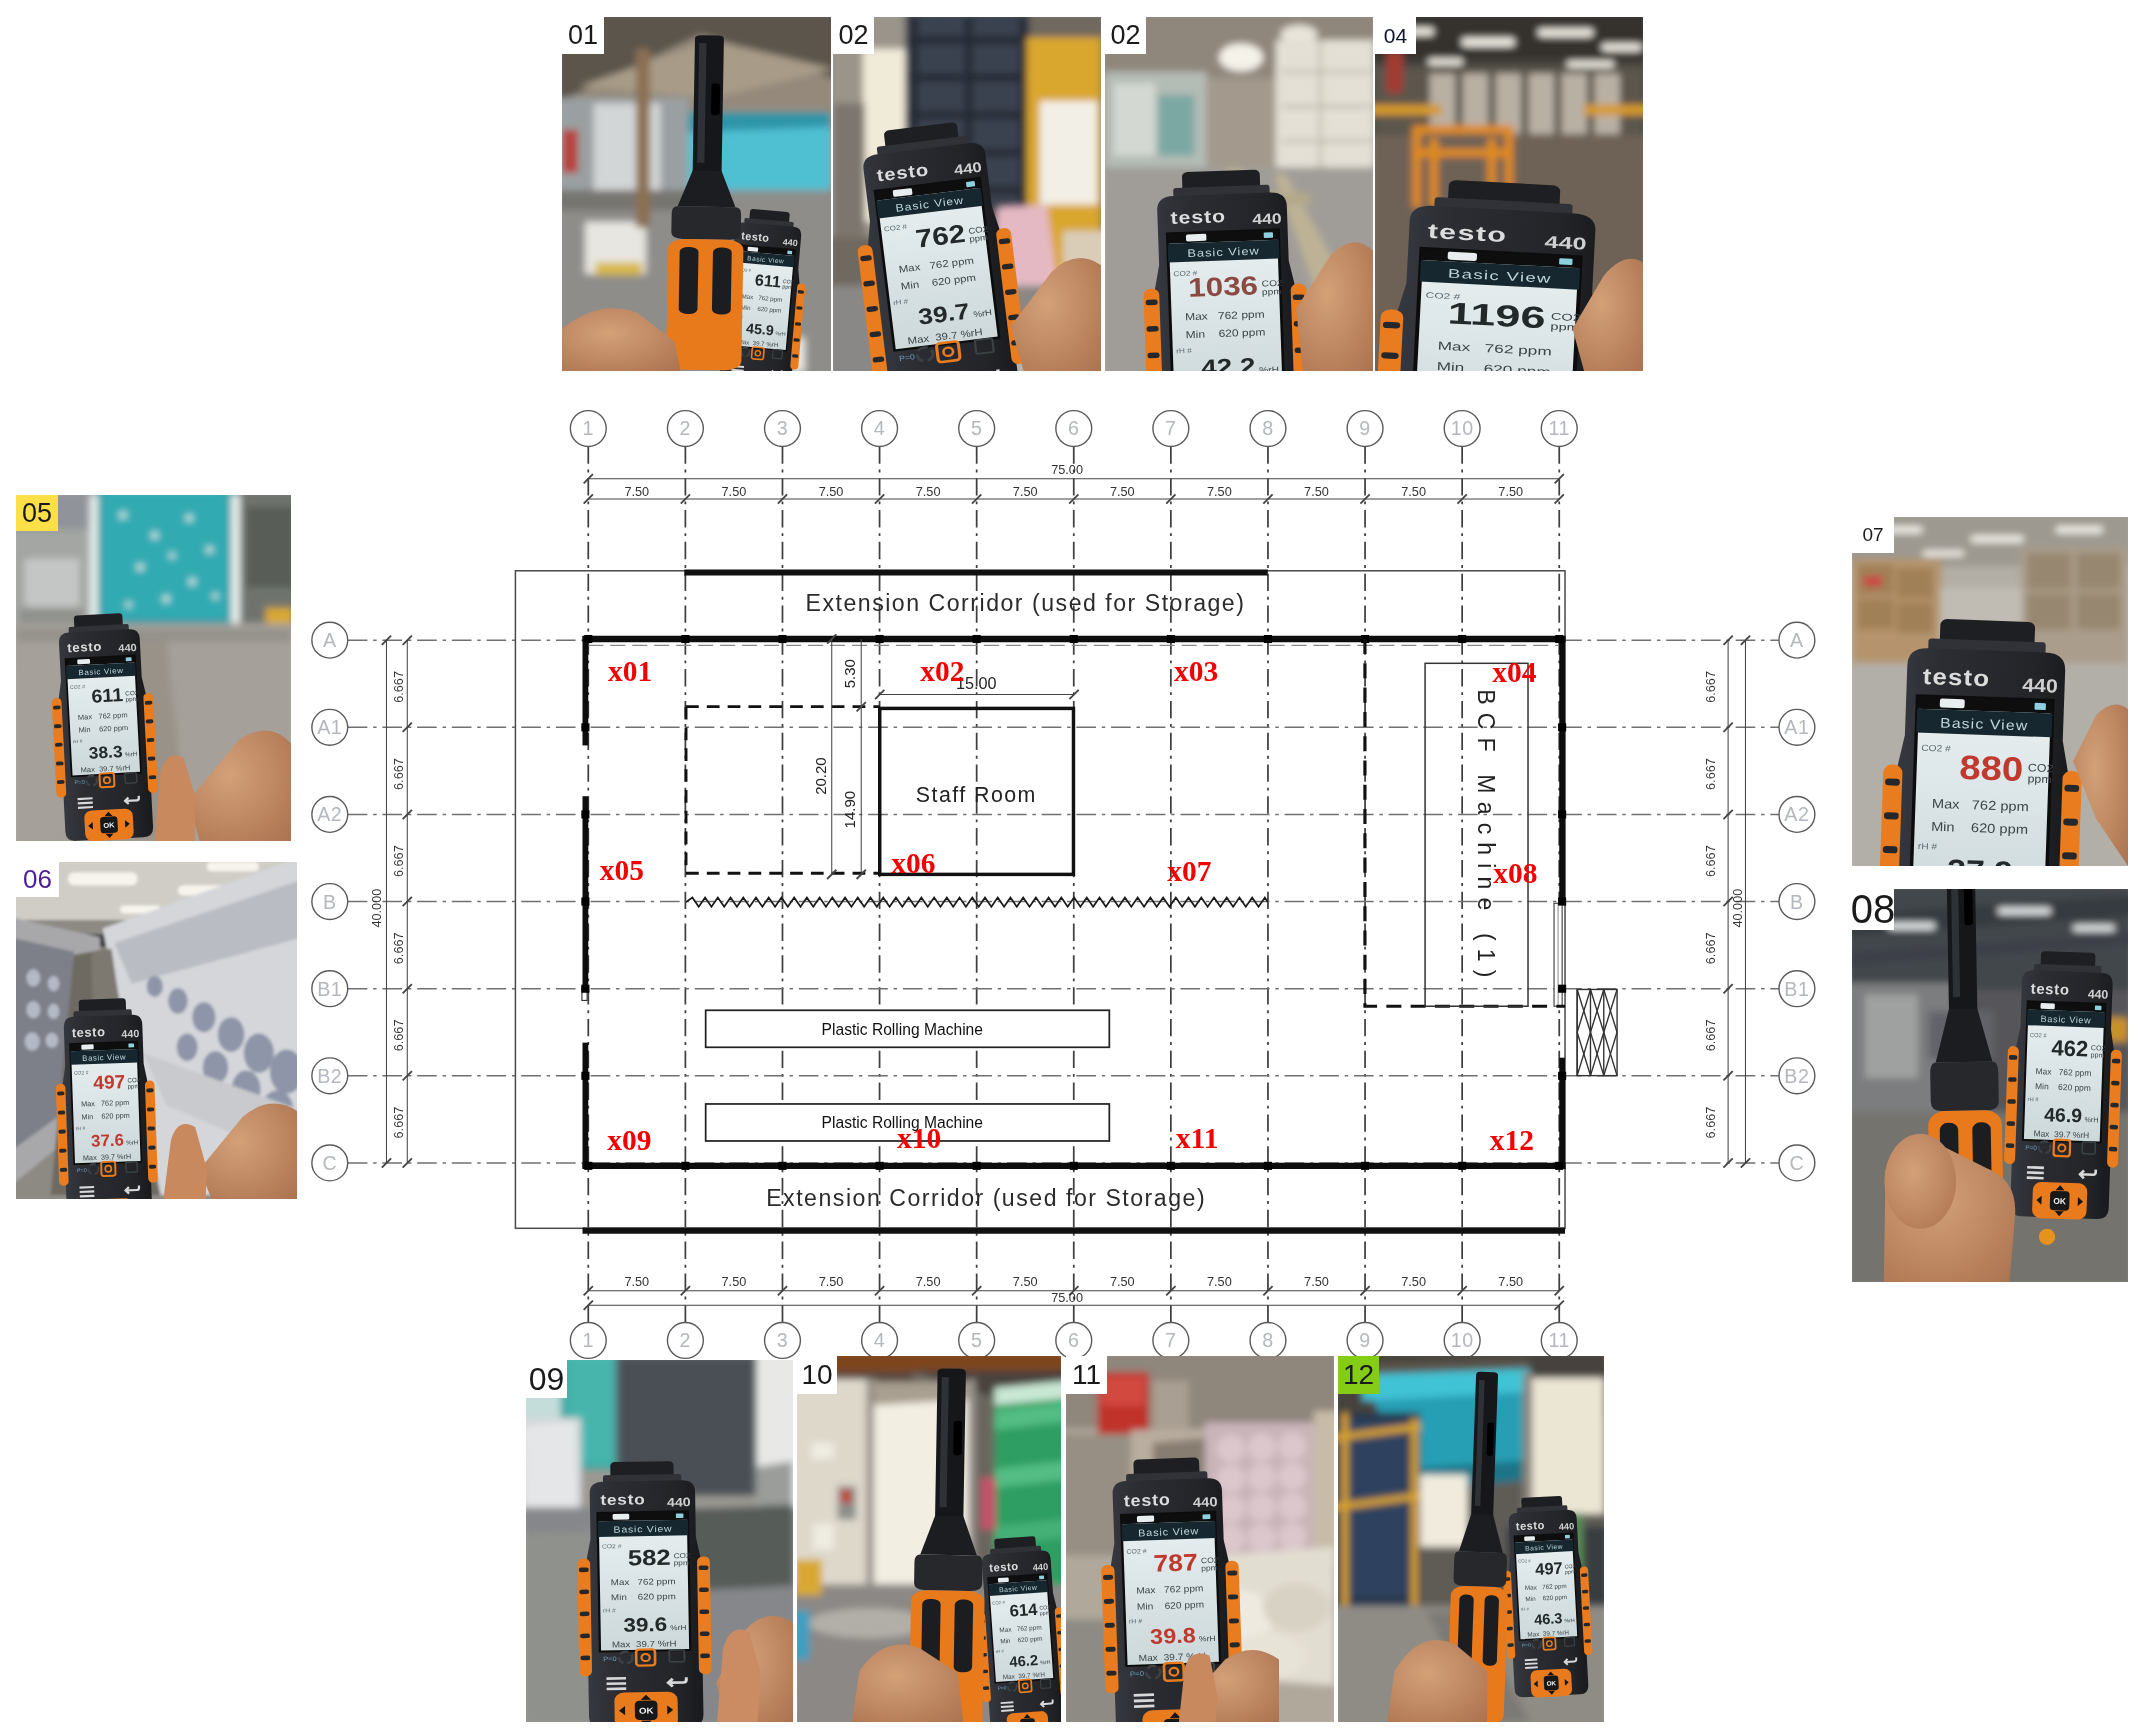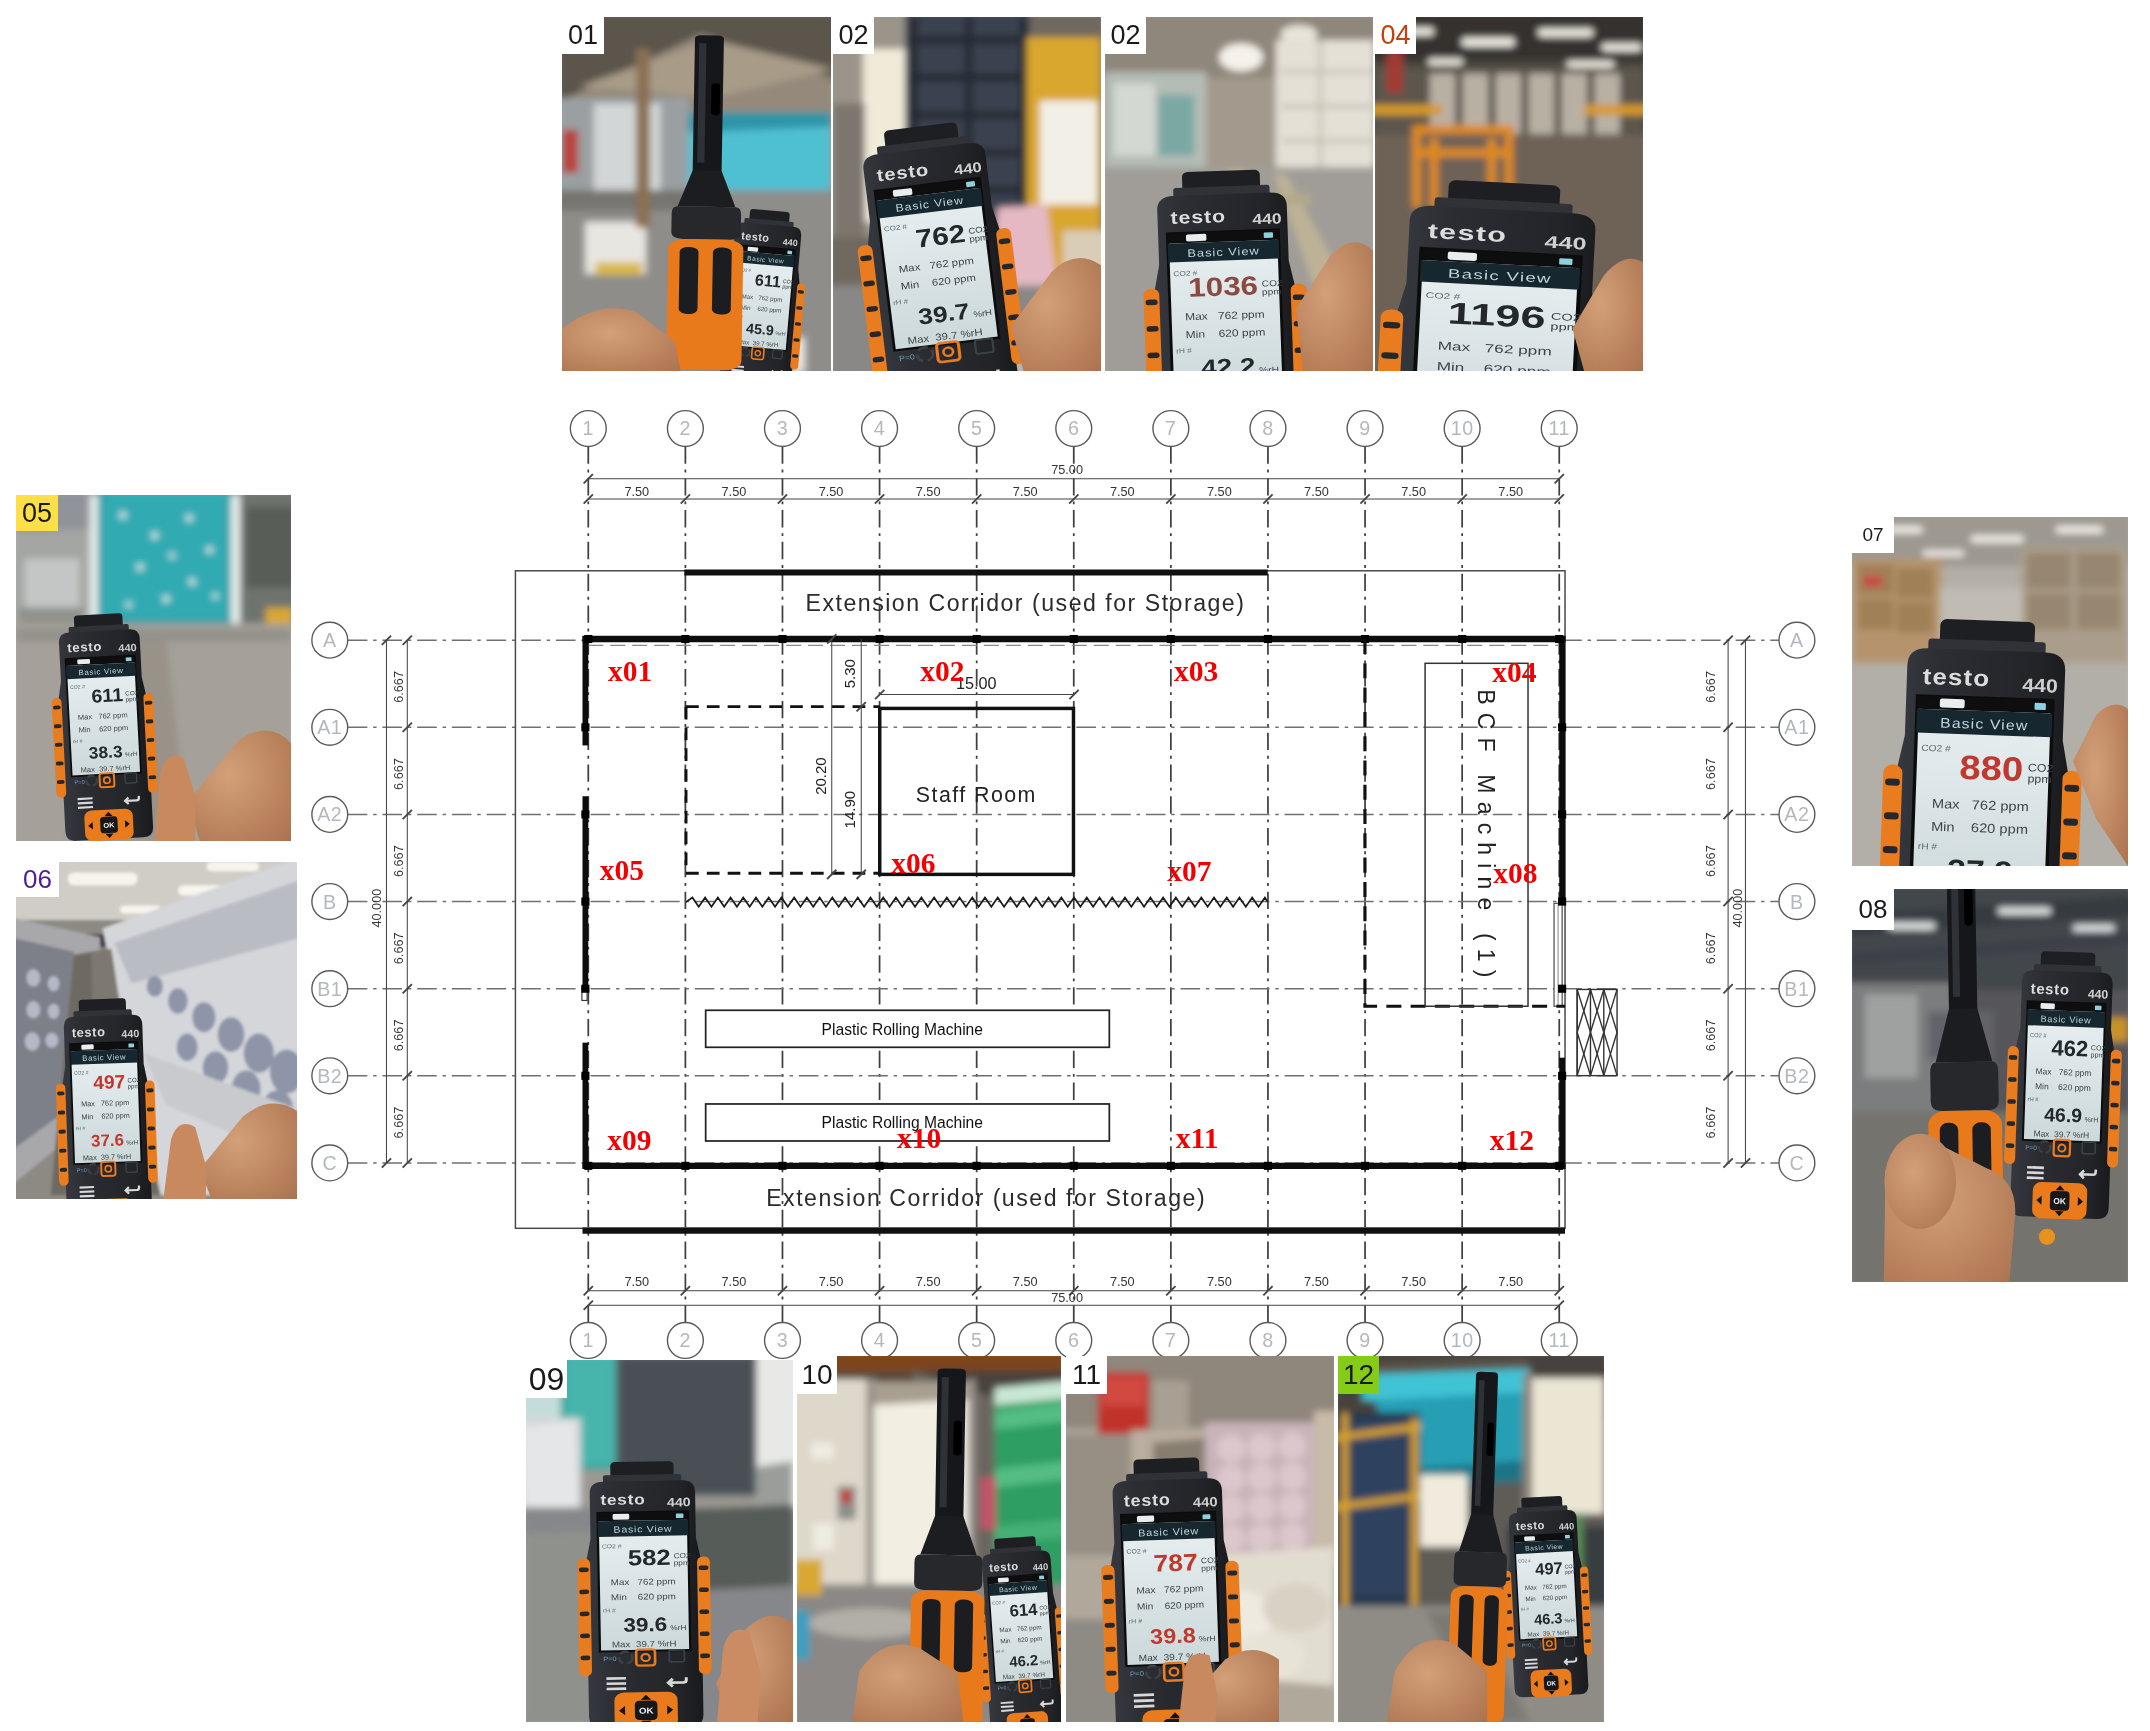--- a/index.html
+++ b/index.html
@@ -678,21 +678,21 @@
 </g>
 <g transform="translate(-5,275) rotate(3) scale(2.3 1.55)">
           <use href="#dev"></use>
           <text x="136" y="160" fill="#23282a" font-size="34" font-family="Liberation Sans,sans-serif" font-weight="bold" text-anchor="end">1196</text>
           <text x="130" y="262" fill="#23282a" font-size="30" font-family="Liberation Sans,sans-serif" font-weight="bold" text-anchor="end">42.9</text>
         </g>
 
 <path d="M464,613 L464,425 Q432,405 396,448 L342,540 L362,613 Z" fill="url(#gskin)"></path>
 
 </svg>
-<div style="position:absolute;left:0;top:0;width:41px;height:37px;background:#fff;color:#c2410c;font-size:27px;display:flex;align-items:center;justify-content:center;font-weight:500">04</div>
+<div style="position:absolute;left:0;top:0;width:41px;height:37px;background:#fff;color:#0f172a;font-size:21px;display:flex;align-items:center;justify-content:center;font-weight:500">04</div>
 </div>
 
 <div class="ph" style="left:16px;top:495px;width:275px;height:346px">
 <svg width="275" height="346" viewBox="0 0 476 599" preserveAspectRatio="none">
 
 <g filter="url(#bgblur)">
 <rect x="-10" y="-10" width="496" height="310" fill="#a8abac"></rect>
 <rect x="-10" y="-10" width="496" height="70" fill="#90949a"></rect>
 <rect x="138" y="-10" width="244" height="235" fill="#2a9aa4"></rect>
 <rect x="150" y="-10" width="215" height="225" fill="#33aab2"></rect>
@@ -857,21 +857,21 @@
         </g>
         <g transform="translate(88,-140) rotate(-1) scale(2.45 2.05)">
           <use href="#probe"></use>
         </g>
 
 <path d="M55,679 L58,485 Q92,422 152,442 L232,482 Q285,502 282,562 L272,679 Z" fill="url(#gskin)"></path>
 <ellipse cx="118" cy="505" rx="62" ry="82" fill="url(#gskin)"></ellipse>
 <circle cx="337" cy="601" r="14" fill="#e8921e"></circle>
 
 </svg>
-<div style="position:absolute;left:0;top:0;width:42px;height:41px;background:#fff;color:#1a1a1a;font-size:26px;display:flex;align-items:center;justify-content:center;font-weight:500">08</div>
+<div style="position:absolute;left:0;top:0;width:42px;height:41px;background:#fff;color:#1a1a1a;font-size:40px;display:flex;align-items:center;justify-content:center;font-weight:500">08</div>
 </div>
 
 <div class="ph" style="left:526px;top:1360px;width:267px;height:362px">
 <svg width="267" height="362" viewBox="0 0 461 626" preserveAspectRatio="none">
 
 <g filter="url(#bgblur)">
 <rect x="-10" y="-10" width="481" height="646" fill="#9b9892"></rect>
 <rect x="55" y="-10" width="135" height="200" fill="#3aa7a0"></rect>
 <rect x="70" y="-10" width="100" height="190" fill="#46b5ac"></rect>
 <rect x="-10" y="-10" width="70" height="130" fill="#c5ddda"></rect>

